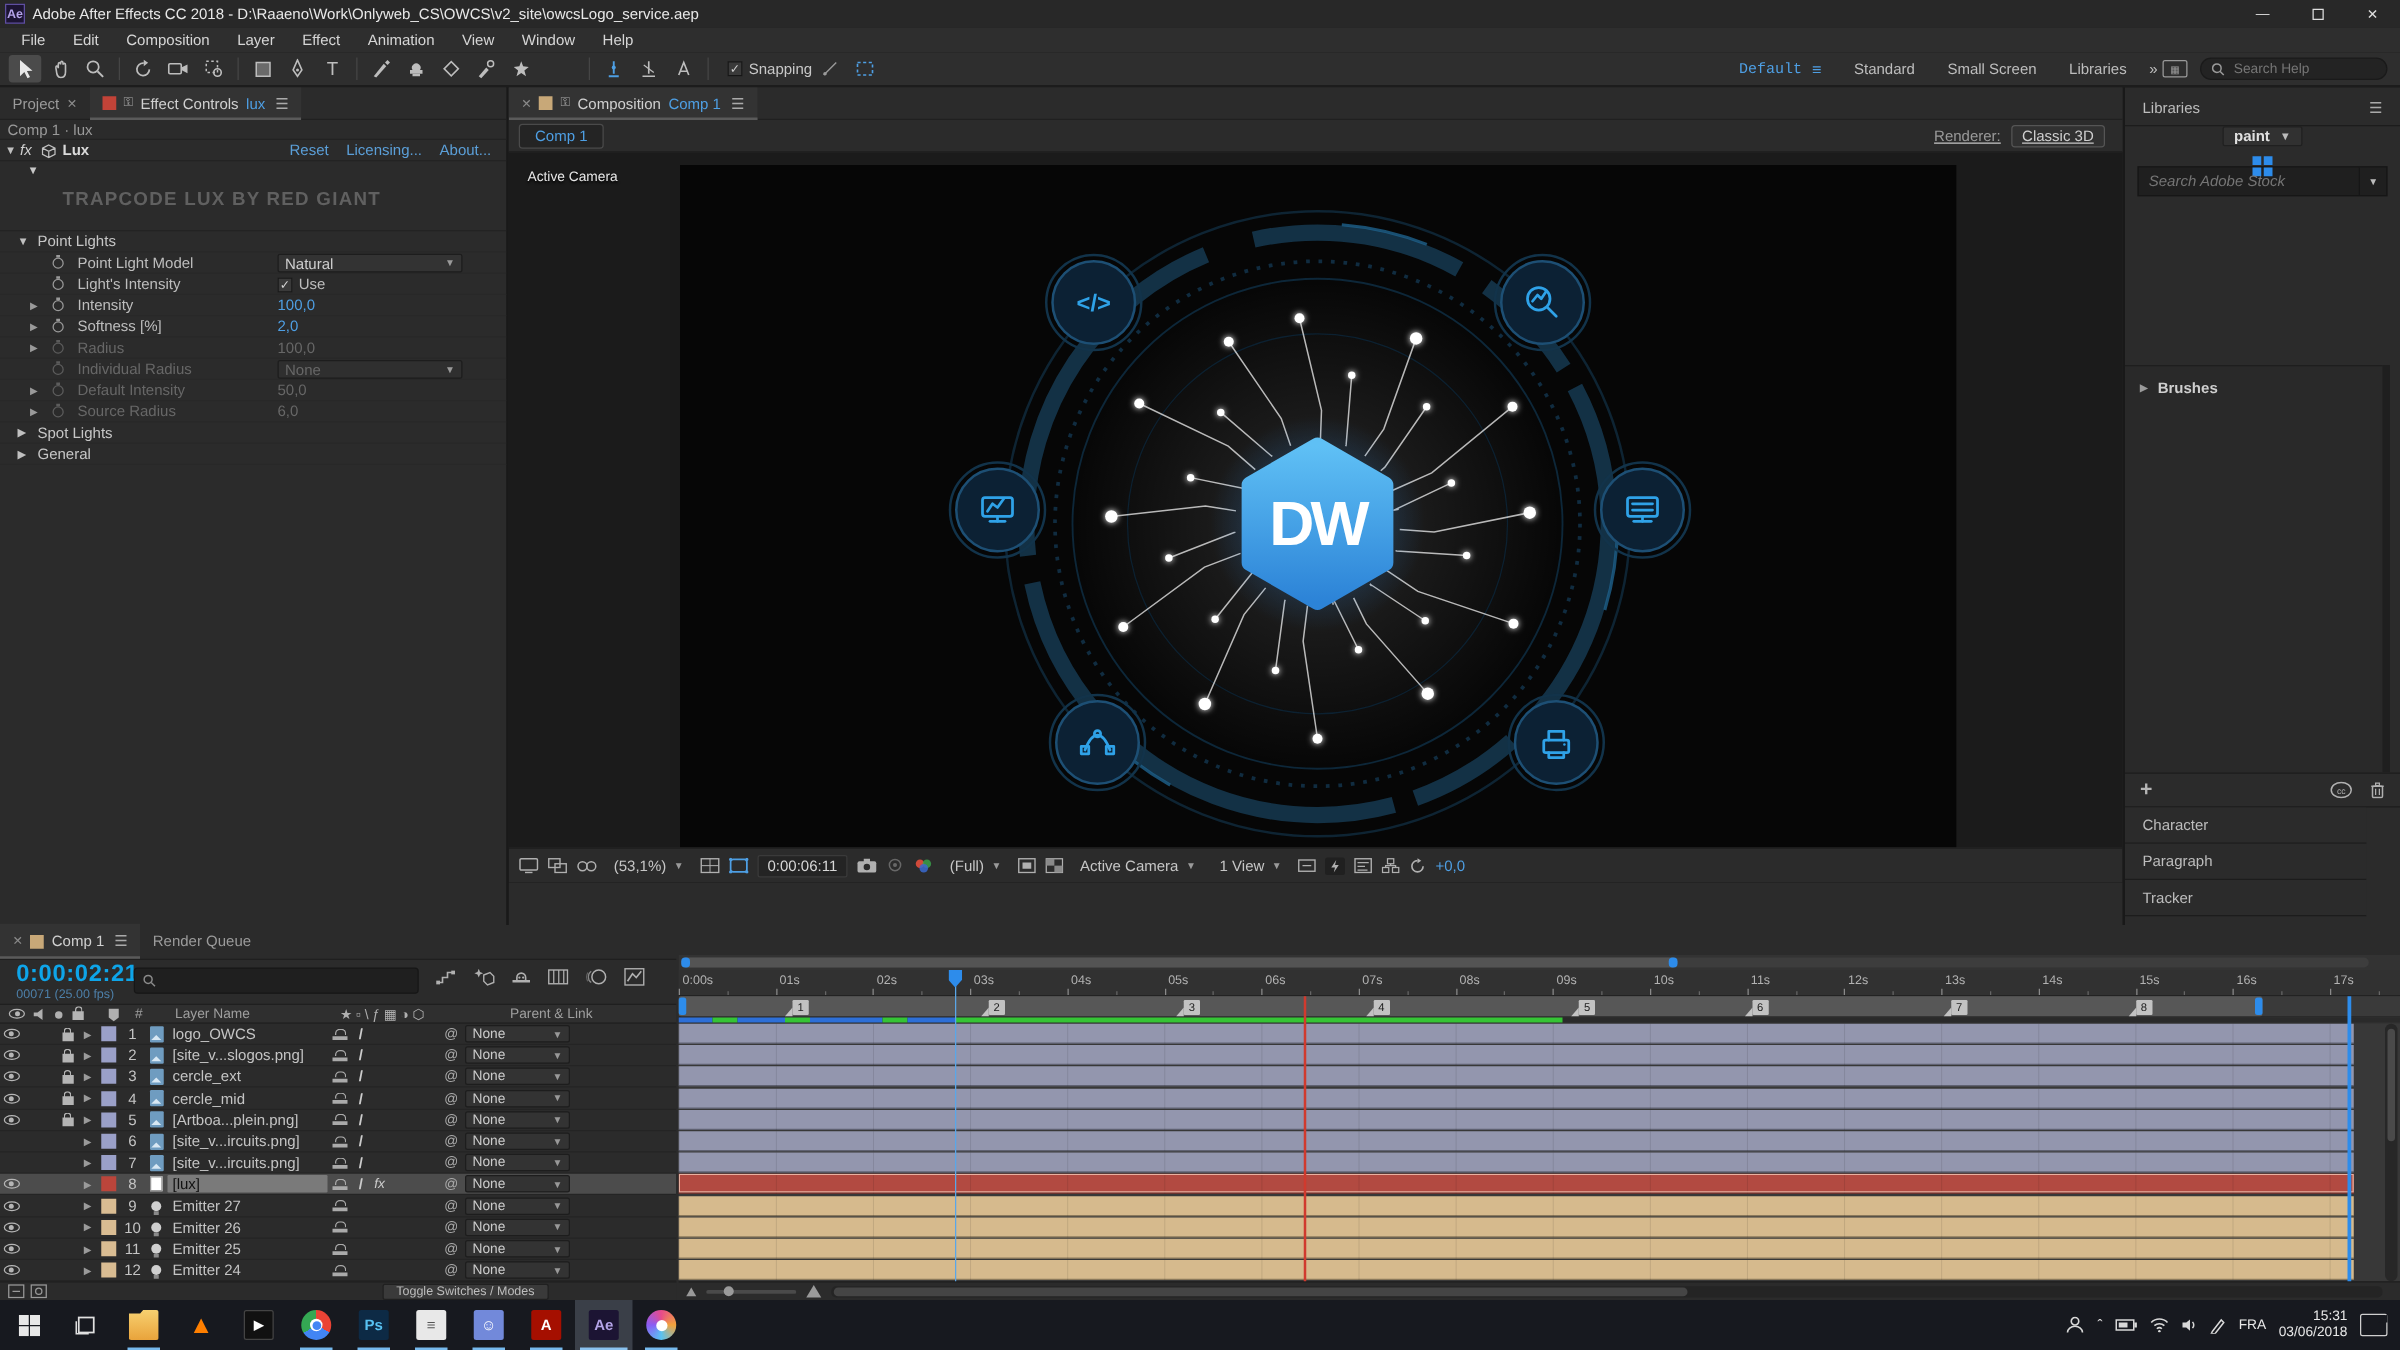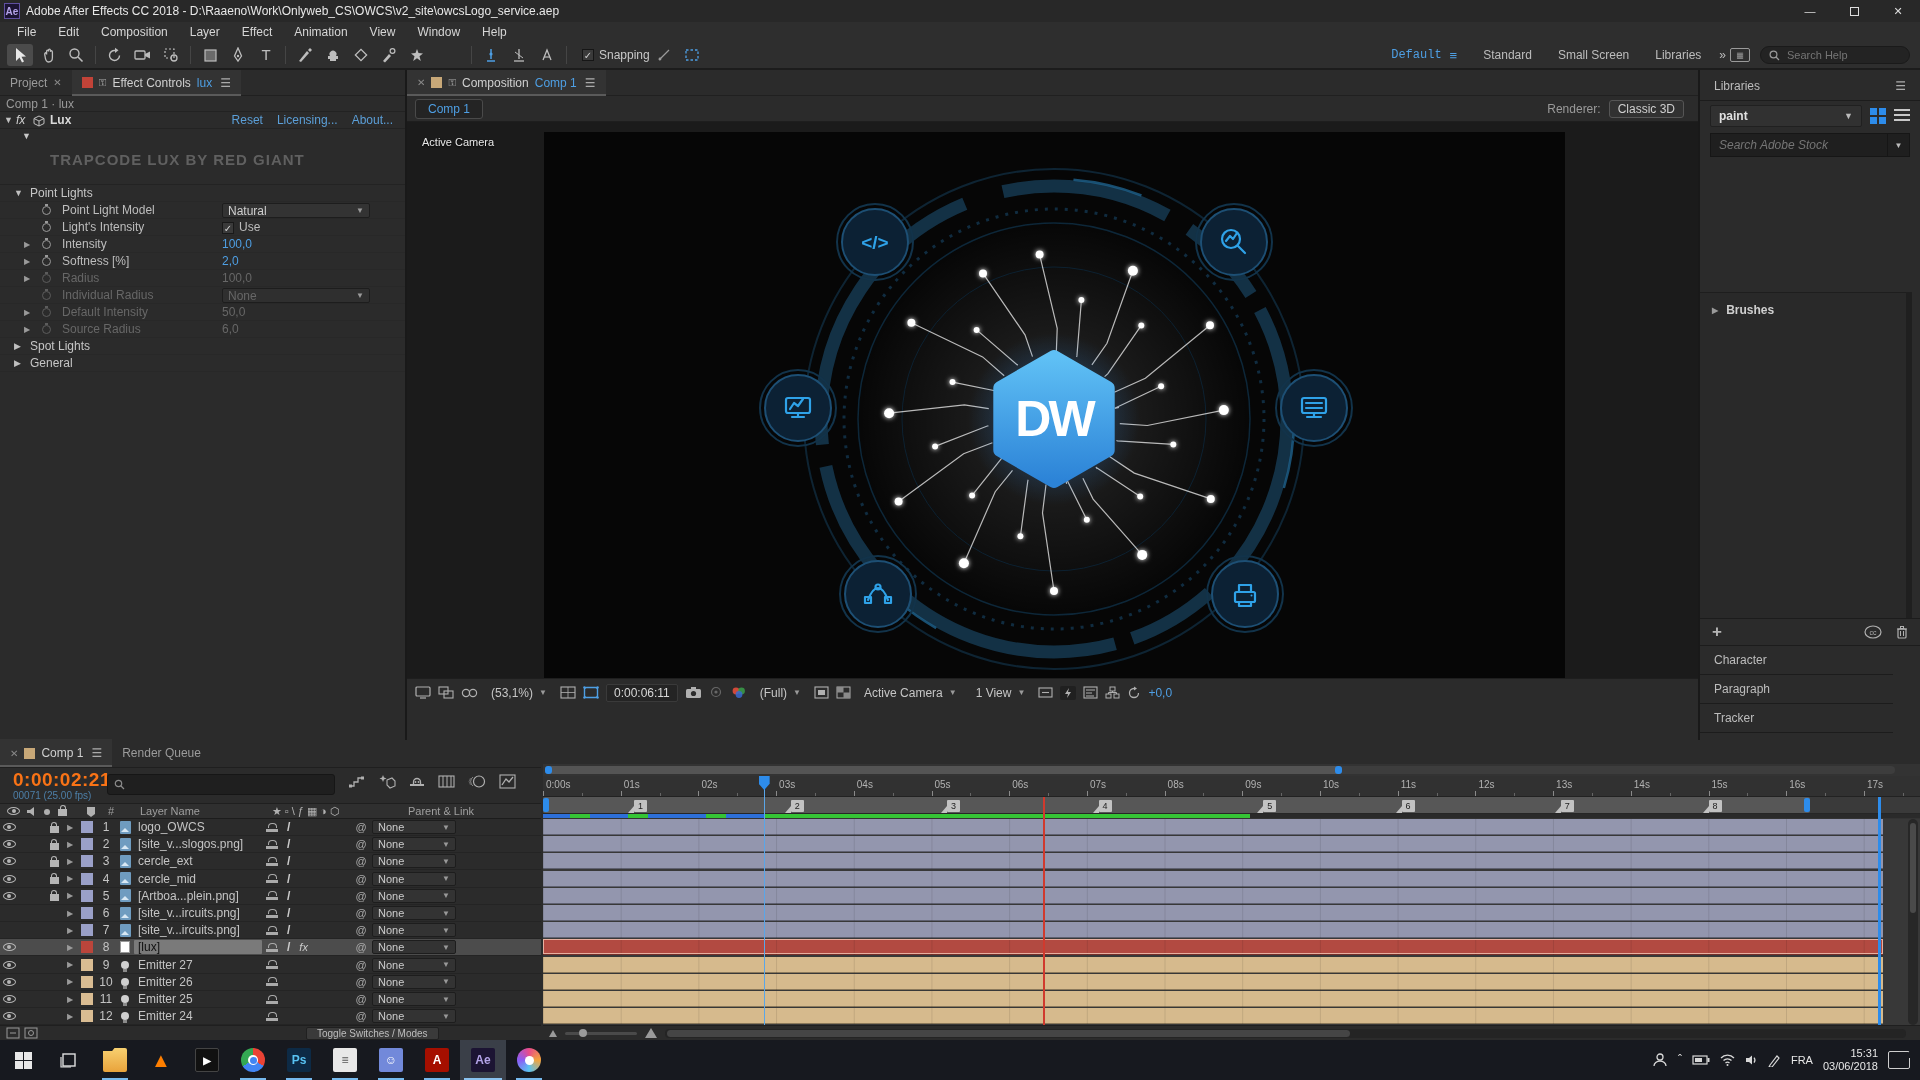--- a/index.html
+++ b/index.html
@@ -63,36 +63,36 @@
   .val-num{position:absolute;left:222px;color:#4e9fe4;}
   .fxrow.dis .val-num{color:#676767;}
   .dd{position:absolute;left:222px;top:1px;width:148px;height:15px;background:#333;border:1px solid #1d1d1d;border-radius:2px;color:#cfcfcf;padding:0 5px;line-height:14px;display:flex;}
   .dd .car{margin-left:auto;font-size:8px;color:#9a9a9a;}
   .fxrow.dis .dd{color:#676767;background:#2f2f2f;}
   .cbuse{position:absolute;left:222px;top:2px;display:flex;gap:5px;align-items:center;line-height:13px;}
   .cbbox{width:12px;height:12px;background:#3a3a3a;border:1px solid #191919;color:#d5d5d5;font-size:10px;line-height:11px;text-align:center;}
   
   .subtabrow{height:26px;background:#2b2b2b;border-bottom:1px solid #1e1e1e;position:relative;}
   .viewtab{position:absolute;left:8px;top:3px;height:20px;padding:0 12px;border:1px solid #4a4a4a;border-radius:3px;background:#242424;color:#4e9fe4;line-height:18px;}
-  .renderer{position:absolute;right:14px;top:4px;display:flex;gap:8px;align-items:center;}
+  .renderer{position:absolute;right:14px;top:4px;display:flex;gap:8px;align-items:center;text-decoration:underline;}
   .renderer .rlabel{color:#9a9a9a;}
   .renderer .rbtn{border:1px solid #555;border-radius:3px;background:#313131;padding:1px 8px;color:#cfcfcf;}
   .viewer{position:absolute;left:0;top:52px;width:1291px;height:584px;background:#1b1b1b;overflow:hidden;}
   .activecam{position:absolute;left:15px;top:14px;color:#e8e8e8;font-size:11px;text-shadow:0 1px 2px #000;}
   .compframe{position:absolute;left:137px;top:10px;width:1021px;height:568px;background:#050505;}
   .vtoolbar{position:absolute;left:0;bottom:0;width:1291px;height:28px;background:#2b2b2b;border-top:1px solid #1e1e1e;display:flex;align-items:center;gap:7px;padding:0 8px;color:#b8b8b8;}
   .vt-dd{height:18px;border-radius:2px;display:flex;align-items:center;gap:6px;padding:0 6px;color:#c6c6c6;}
   .vt-dd .car{font-size:8px;color:#9a9a9a;}
   .vt-time{color:#d8d8d8;background:#242424;border:1px solid #3a3a3a;border-radius:2px;padding:1px 7px;}
   .vicn svg{display:block;}
   .exposure{color:#4e9fe4;}
   
   .sphead{height:29px;border-bottom:1px solid #1c1c1c;display:flex;align-items:center;padding:0 14px;color:#bdbdbd;background:#2b2b2b;}
   .sphead .hamb{margin-left:auto;}
-  .lib-row{height:30px;display:flex;align-items:center;padding:0 10px;gap:8px;}
+  .lib-row{height:30px;display:flex;align-items:center;padding:0 10px;gap:8px;flex-direction:column;}
   .lib-name{flex:1;display:flex;align-items:center;gap:8px;background:#313131;border:1px solid #202020;border-radius:2px;height:22px;padding:0 8px;color:#e0e0e0;font-weight:bold;}
   .lib-name .car{margin-left:auto;color:#bbb;font-size:9px;}
   .gridicn{width:16px;height:16px;display:grid;grid-template-columns:7px 7px;grid-template-rows:7px 7px;gap:2px;}
   .gridicn span{background:#2d8ceb;}
   .listicn{width:16px;height:14px;background:repeating-linear-gradient(#c8c8c8 0 2px,transparent 2px 5px);}
   .stock{margin:2px 10px;height:24px;background:#1f1f1f;border:1px solid #161616;display:flex;align-items:center;}
   .stock input{flex:1;background:transparent;border:none;outline:none;color:#8a8a8a;font-style:italic;font-size:12px;padding:0 8px;font-family:"Liberation Sans",sans-serif;}
   .stock .dropbox{width:22px;height:22px;border-left:1px solid #161616;display:flex;align-items:center;justify-content:center;color:#bbb;font-size:8px;}
   .libcontent{position:absolute;left:0;top:222px;width:206px;height:326px;background:#292929;border-top:1px solid #1e1e1e;}
   .libscroll{position:absolute;right:8px;top:222px;width:6px;height:326px;background:#1f1f1f;}
@@ -101,21 +101,21 @@
   .libbottom{position:absolute;left:0;top:548px;width:220px;height:28px;background:#2b2b2b;border-top:1px solid #1c1c1c;border-bottom:1px solid #1c1c1c;display:flex;align-items:center;padding:0 12px;gap:14px;}
   .plus{color:#b5b5b5;font-size:17px;font-weight:bold;}
   .libbottom .right{margin-left:auto;display:flex;gap:14px;align-items:center;}
   .lowerheads{position:absolute;left:0;top:576px;width:193px;}
   
   .timeline{position:absolute;left:0;top:740px;width:1920px;height:300px;background:#2b2b2b;}
   .tl-left{position:absolute;left:0;top:0;width:541px;height:300px;}
   .tl-tabs{height:28px;border-bottom:1px solid #1f1f1f;display:flex;align-items:flex-end;}
   .tl-tabs .tab{height:28px;}
   .tl-toolbar{position:relative;height:36px;border-bottom:1px solid #1f1f1f;}
-  .bigtime{position:absolute;left:13px;top:1px;color:#f97316;font-size:19px;font-weight:bold;letter-spacing:.5px;}
+  .bigtime{position:absolute;left:13px;top:1px;color:#0ea5e9;font-size:19px;font-weight:bold;letter-spacing:.5px;}
   .frameinfo{position:absolute;left:13px;top:22px;color:#4d7fa8;font-size:10px;}
   .tl-search{position:absolute;left:107px;top:6px;width:228px;height:21px;background:#1f1f1f;border:1px solid #161616;border-radius:3px;display:flex;align-items:center;padding:0 6px;gap:4px;}
   .tl-search input{flex:1;background:transparent;border:none;outline:none;color:#ccc;font-family:"Liberation Sans",sans-serif;}
   .tl-icons{position:absolute;left:348px;top:6px;display:flex;gap:13px;align-items:center;}
   .tlhdr{position:relative;height:15px;background:#2f2f2f;border-bottom:1px solid #1c1c1c;color:#9f9f9f;font-size:11px;}
   .tl-rows{position:relative;height:206px;overflow:hidden;background:#2b2b2b;}
   .lrow{position:absolute;left:0;width:541px;height:17px;border-bottom:1px solid #242424;display:flex;align-items:center;color:#c4c4c4;}
   .lrow.sel{background:#4c4c4c;}
   .lrow .cell{flex:none;display:flex;align-items:center;justify-content:center;}
   .namecell{width:128px;justify-content:flex-start !important;padding-left:4px;white-space:nowrap;overflow:hidden;}

